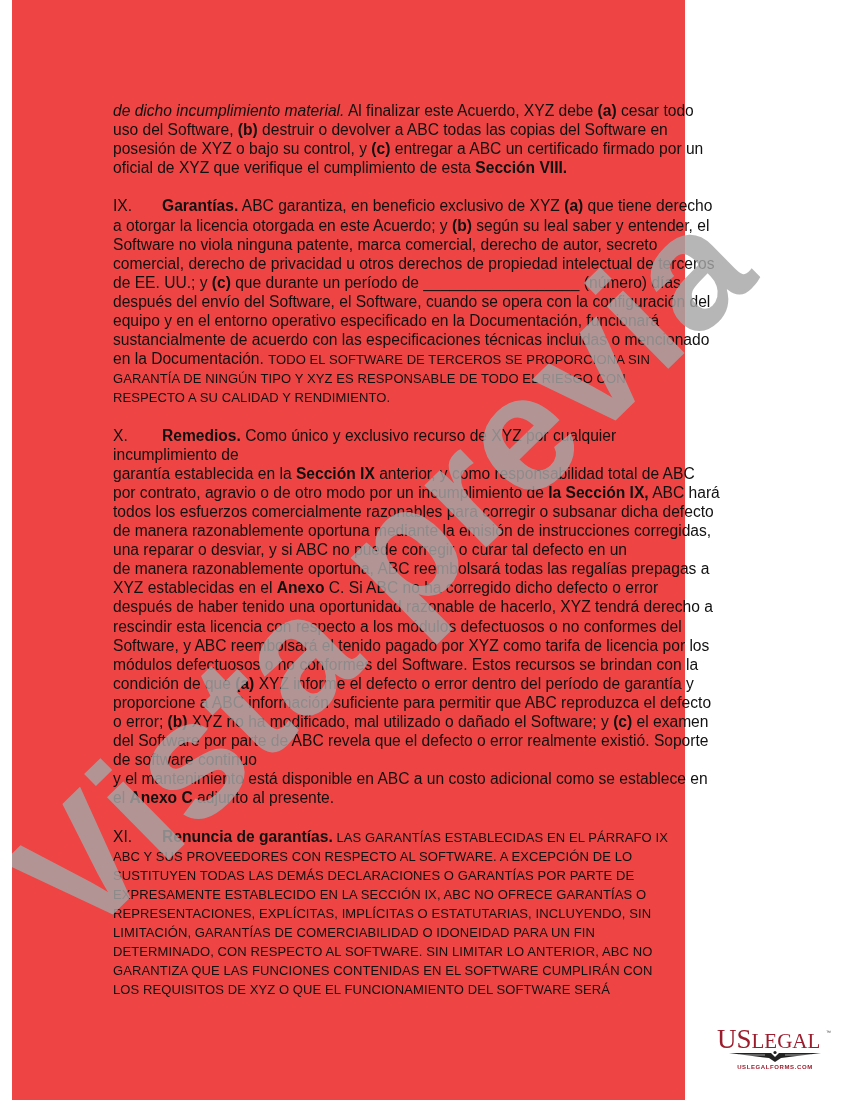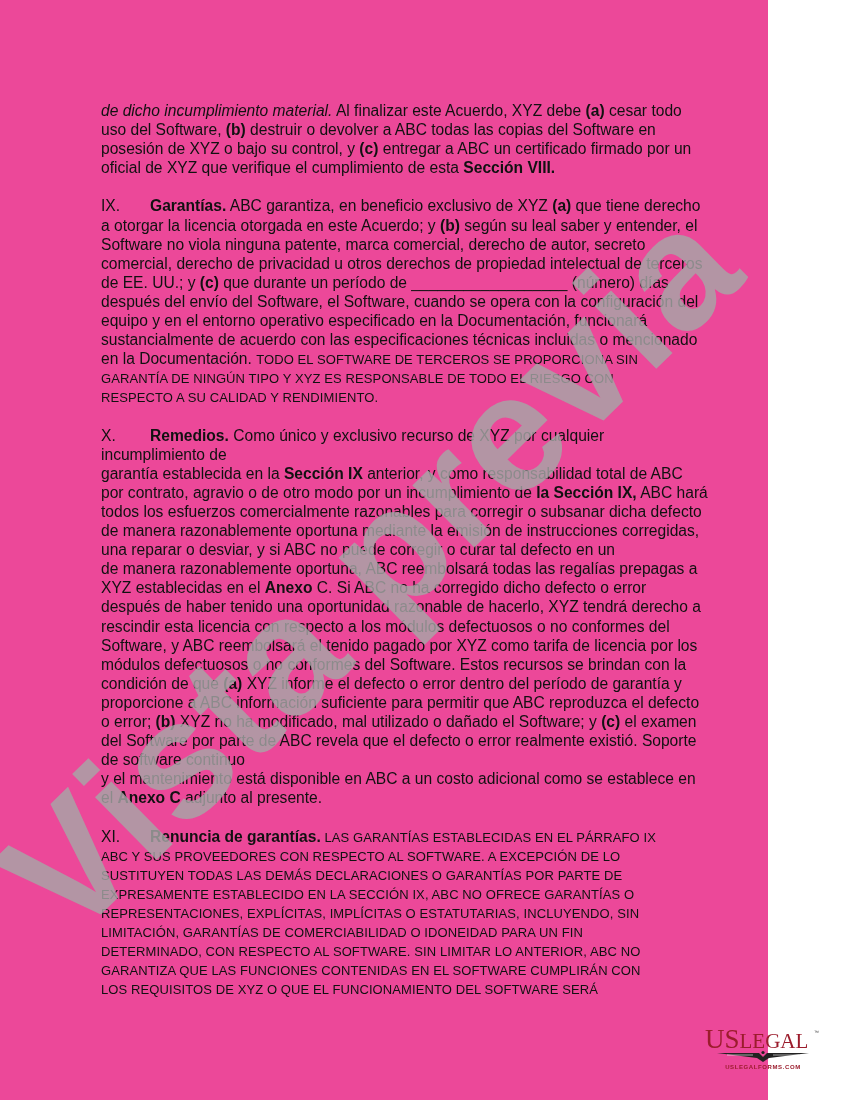--- a/index.html
+++ b/index.html
@@ -1,18 +1,18 @@
 <!DOCTYPE html>
 <html><head>
 <meta charset="utf-8">
 <style>
   html, body { margin: 0; padding: 0; background: #ffffff; }
   body { width: 850px; height: 1100px; position: relative; overflow: hidden; }
   .page {
-    position: absolute; left: 0; top: 0; width: 768px; height: 1100px; background: #ec4899;
+    position: absolute; left: 12px; top: 0; width: 673px; height: 1100px; background: #ef4444;
   }
   .content {
     position: absolute; left: 101px; top: 101px; width: 660px;
     font-family: "Liberation Sans", sans-serif;
     font-size: 15.6px; line-height: 19.1px; color: #111111;
     z-index: 1;
   }
   .line { white-space: nowrap; height: 19.1px; }
   .caps { font-size: 13px; font-weight: normal; letter-spacing: 0.1px; }
   .gap { height: 19.1px; }

